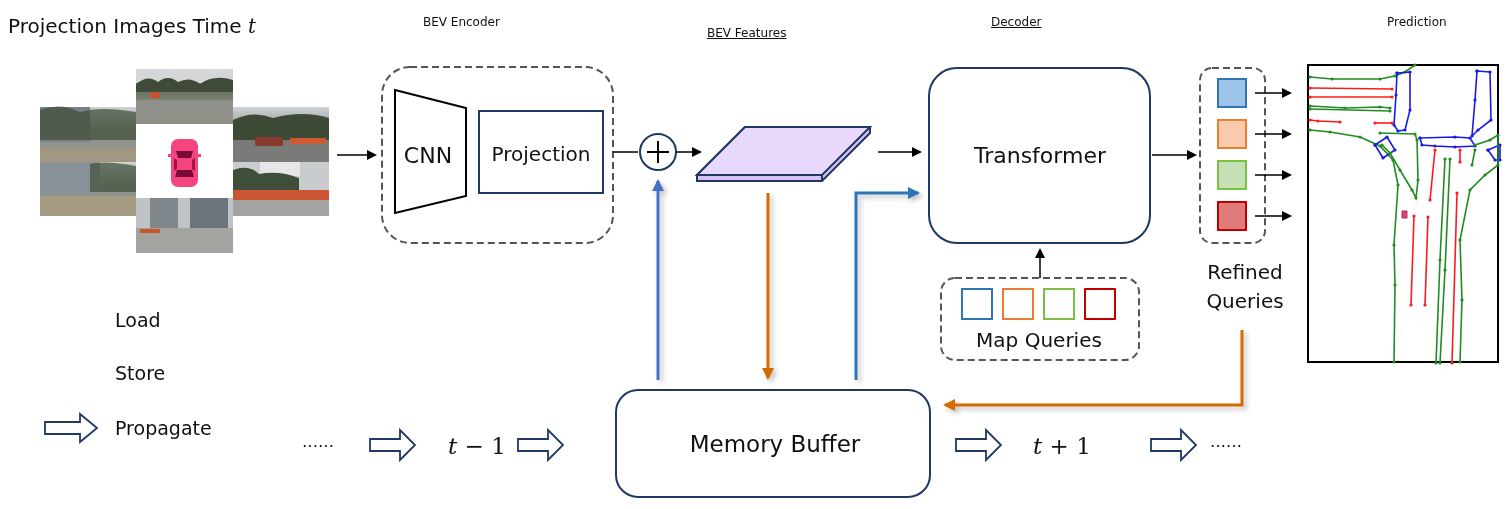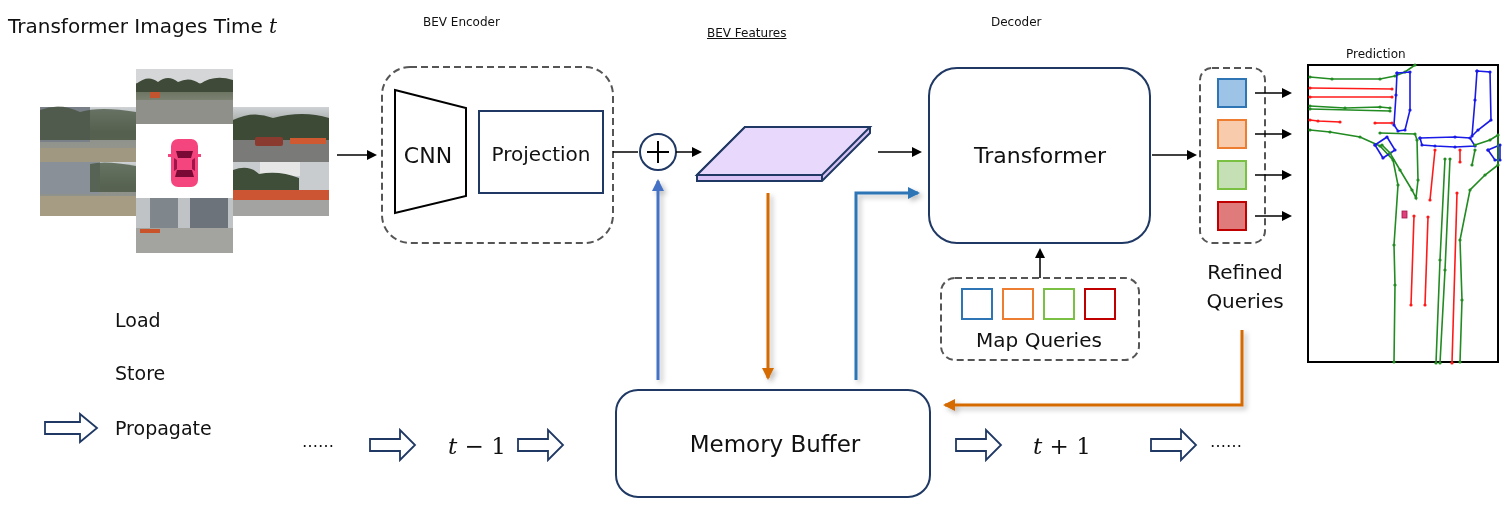--- a/index.html
+++ b/index.html
@@ -8,27 +8,27 @@
   .lbl { position: absolute; font-size: 12px; white-space: nowrap; color: #111; }
   .math { font-family: "DejaVu Serif", serif; font-style: italic; }
   svg#diagram { position: absolute; left: 0; top: 0; }
   .svgtext { font-family: "DejaVu Sans", sans-serif; fill: #111; }
   .mathtext { font-family: "DejaVu Serif", serif; fill: #111; }
 </style>
 </head>
 <body>
 
 <div class="lbl" style="left:8px;top:14px;font-size:20px;">
-  <span>Transformer Images Time</span>
+  <span>Projection Images Time</span>
   <span class="math">t</span>
 </div>
 <div class="lbl" style="left:423px;top:15px;">BEV Encoder</div>
 <div class="lbl" style="left:707px;top:26px;text-decoration:underline;">BEV Features</div>
-<div class="lbl" style="left:991px;top:15px;">Decoder</div>
-<div class="lbl" style="left:1346px;top:15px;margin-top:32px;">Prediction</div>
+<div class="lbl" style="left:991px;top:15px;text-decoration:underline;">Decoder</div>
+<div class="lbl" style="left:1387px;top:15px;">Prediction</div>
 
 <svg id="diagram" width="1510" height="509" viewBox="0 0 1510 509">
   <defs>
     <marker id="ah-black" markerWidth="10" markerHeight="10" refX="8" refY="5" orient="auto" markerUnits="userSpaceOnUse">
       <path d="M0,0 L10,5 L0,10 z" fill="#000"></path>
     </marker>
     <marker id="ah-blue" markerWidth="12" markerHeight="12" refX="10" refY="6" orient="auto" markerUnits="userSpaceOnUse">
       <path d="M0,0 L12,6 L0,12 z" fill="#4472c4"></path>
     </marker>
     <marker id="ah-blue2" markerWidth="12" markerHeight="12" refX="10" refY="6" orient="auto" markerUnits="userSpaceOnUse">

